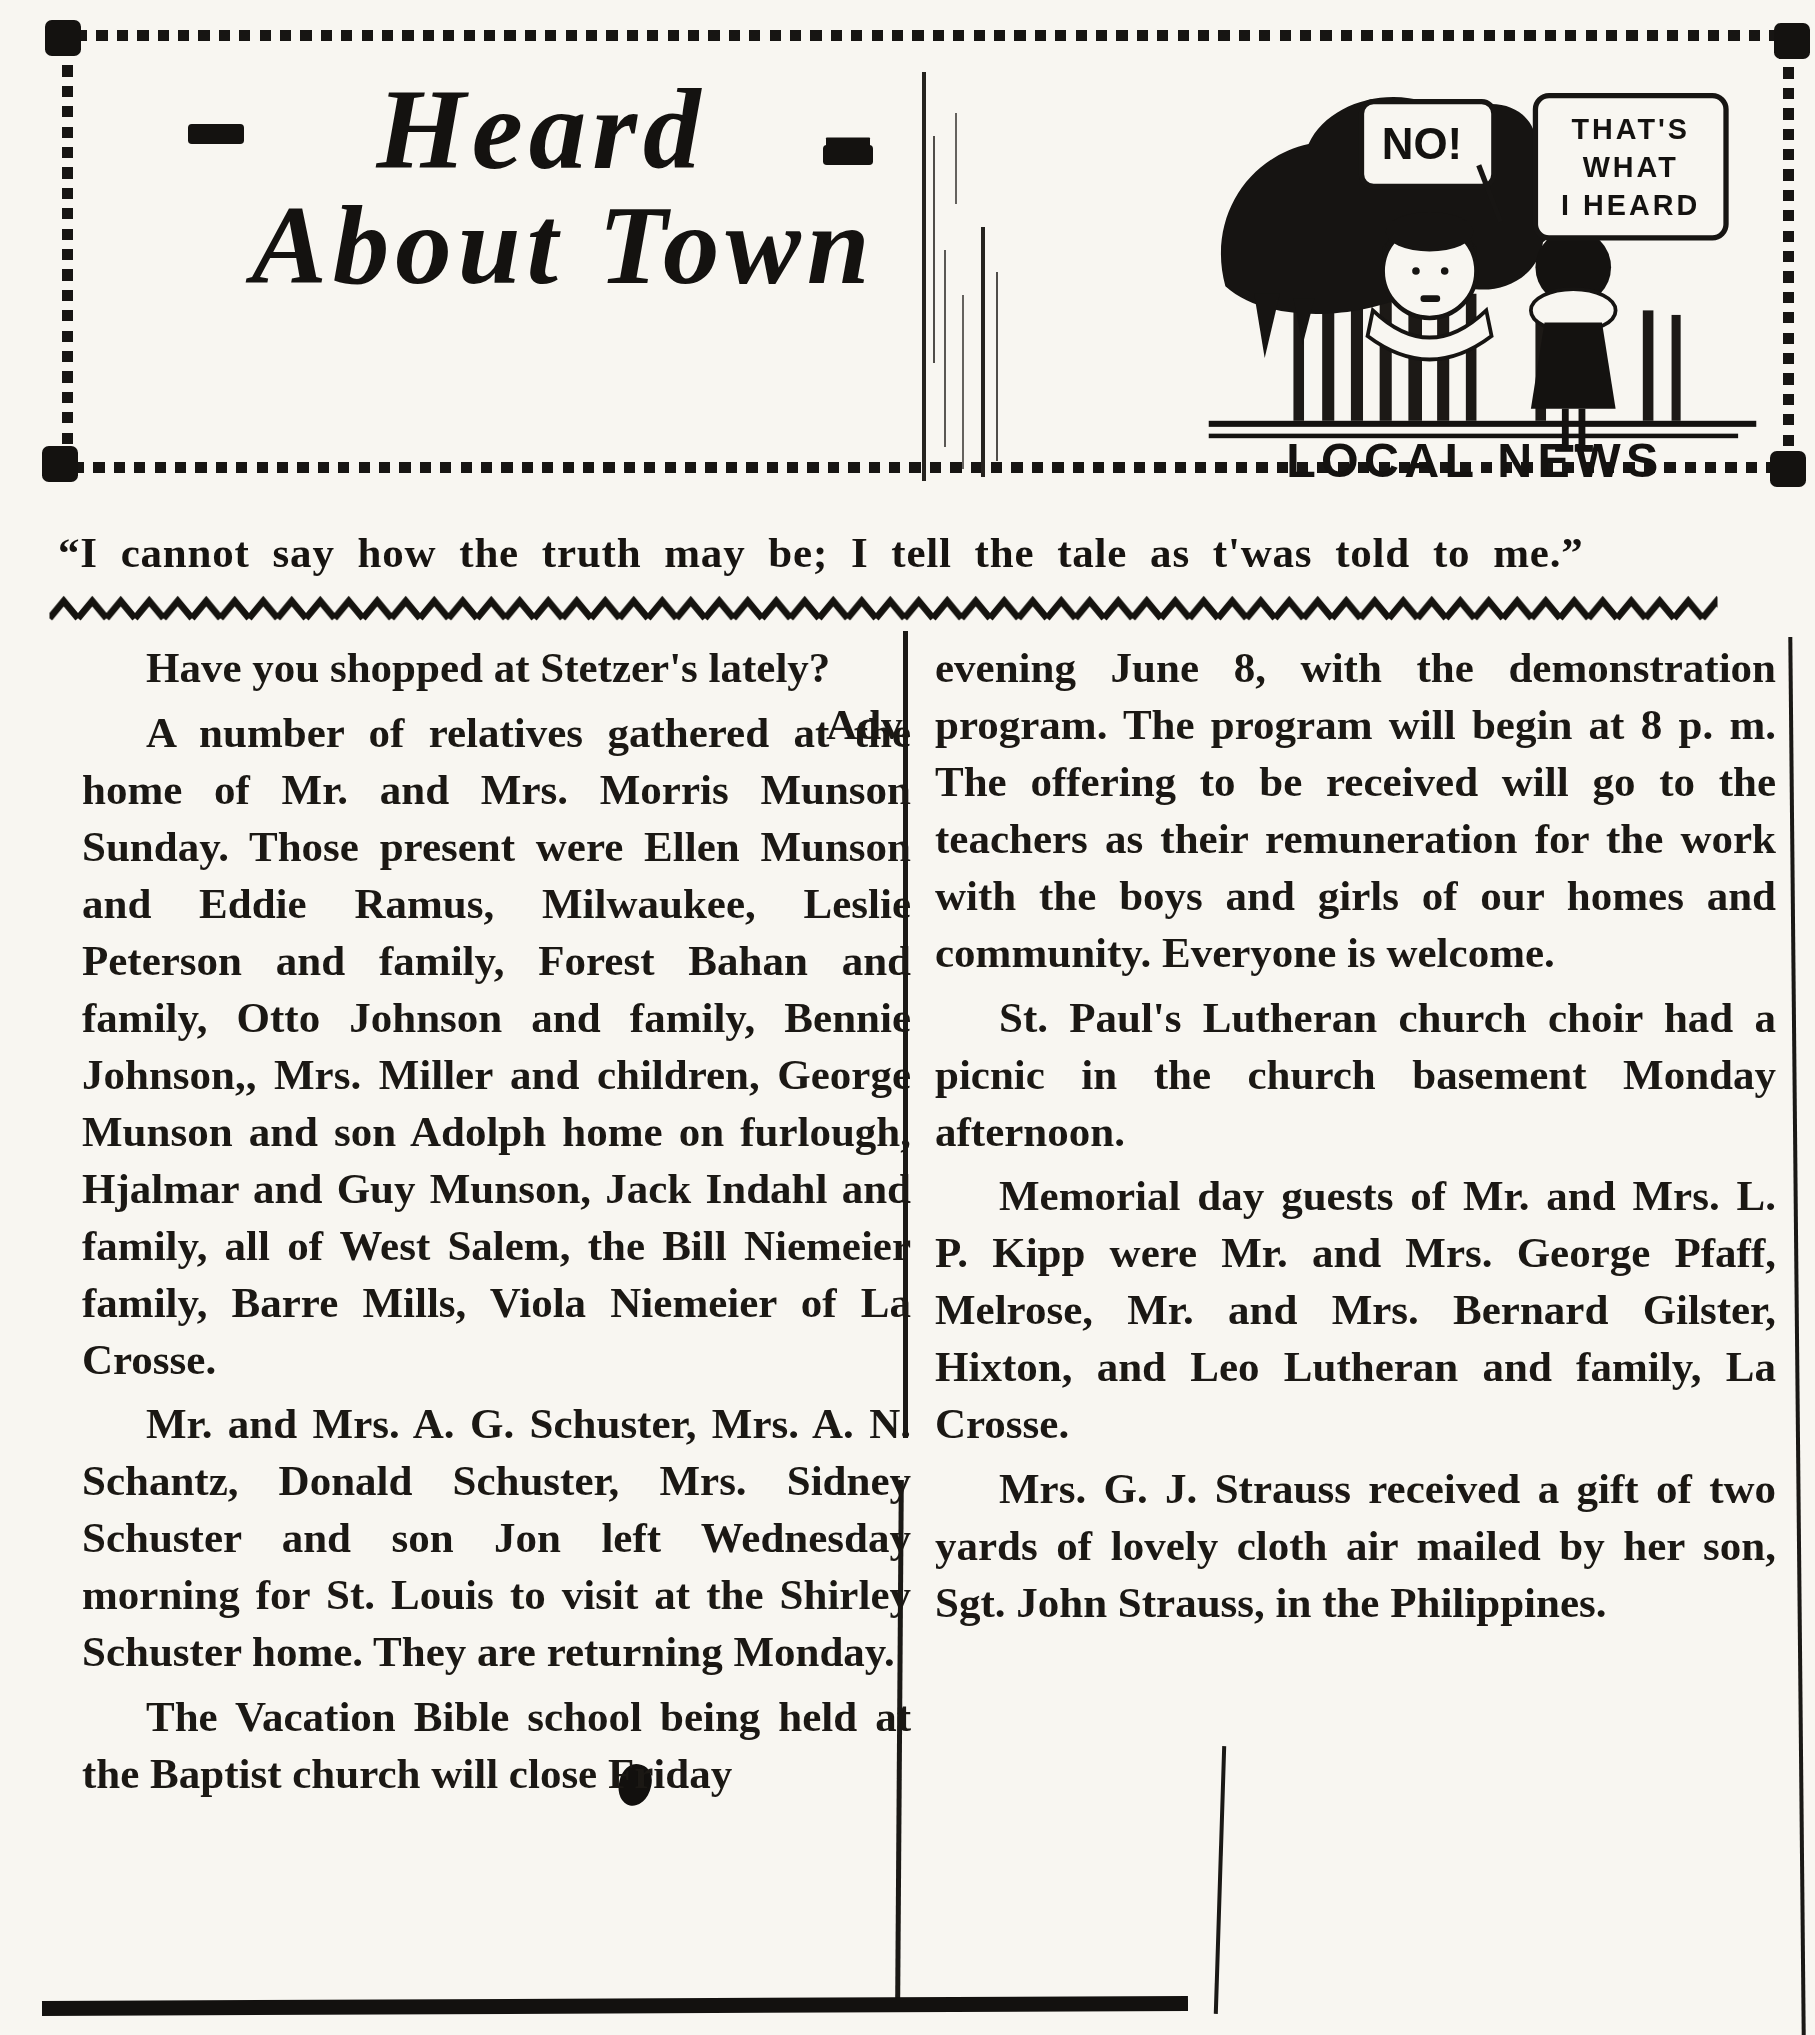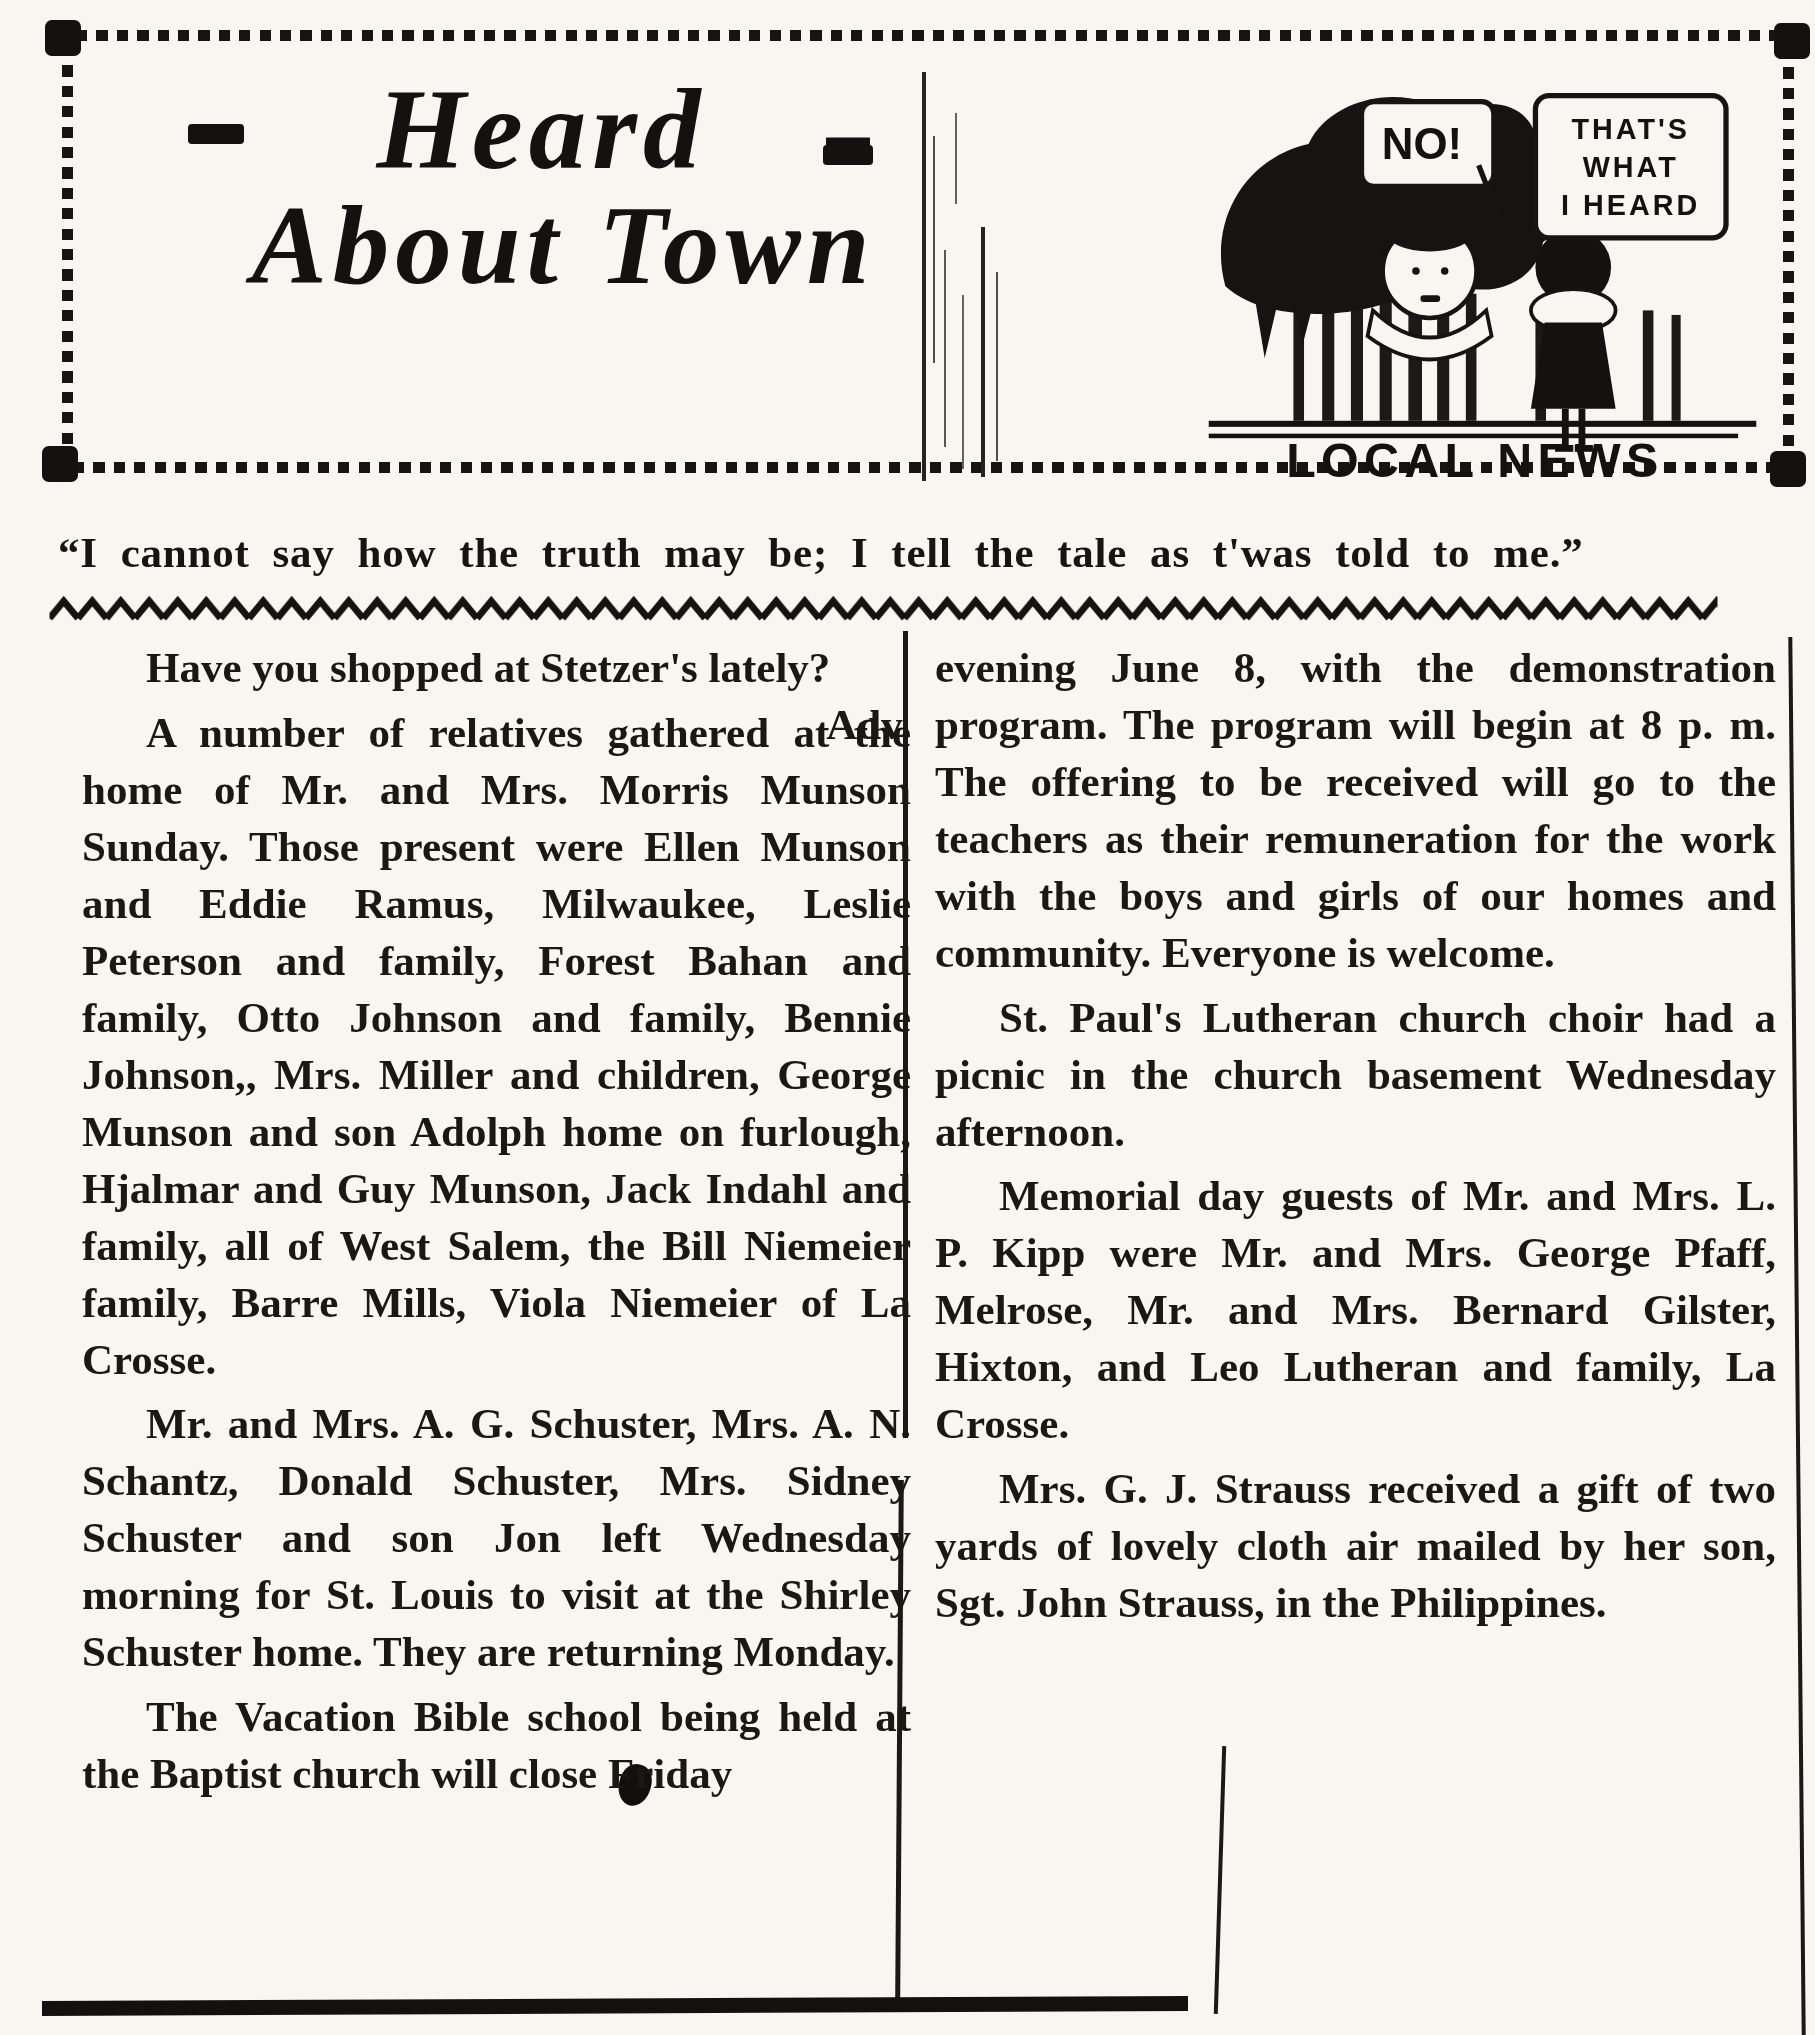--- a/index.html
+++ b/index.html
@@ -153,17 +153,17 @@
     <span>Have you shopped at Stetzer's lately?</span>
     <span class="adv">Adv.</span>
   </p>
   <p>A number of relatives gathered at the home of Mr. and Mrs. Morris Munson Sunday. Those present were Ellen Munson and Eddie Ramus, Milwaukee, Leslie Peterson and family, Forest Bahan and family, Otto Johnson and family, Bennie Johnson,, Mrs. Miller and children, George Munson and son Adolph home on furlough, Hjalmar and Guy Munson, Jack Indahl and family, all of West Salem, the Bill Niemeier family, Barre Mills, Viola Niemeier of La Crosse.</p>
   <p>Mr. and Mrs. A. G. Schuster, Mrs. A. N. Schantz, Donald Schuster, Mrs. Sidney Schuster and son Jon left Wednesday morning for St. Louis to visit at the Shirley Schuster home. They are returning Monday.</p>
   <p>The Vacation Bible school being held at the Baptist church will close Friday</p>
 </div>
 
 <div class="col" id="col-right">
   <p style="text-indent:0;">evening June 8, with the demonstration program. The program will begin at 8 p. m. The offering to be received will go to the teachers as their remuneration for the work with the boys and girls of our homes and community. Everyone is welcome.</p>
-  <p>St. Paul's Lutheran church choir had a picnic in the church basement Wednesday afternoon.</p>
+  <p>St. Paul's Lutheran church choir had a picnic in the church basement Monday afternoon.</p>
   <p>Memorial day guests of Mr. and Mrs. L. P. Kipp were Mr. and Mrs. George Pfaff, Melrose, Mr. and Mrs. Bernard Gilster, Hixton, and Leo Lutheran and family, La Crosse.</p>
   <p>Mrs. G. J. Strauss received a gift of two yards of lovely cloth air mailed by her son, Sgt. John Strauss, in the Philippines.</p>
 </div>
 
 
 </body></html>

